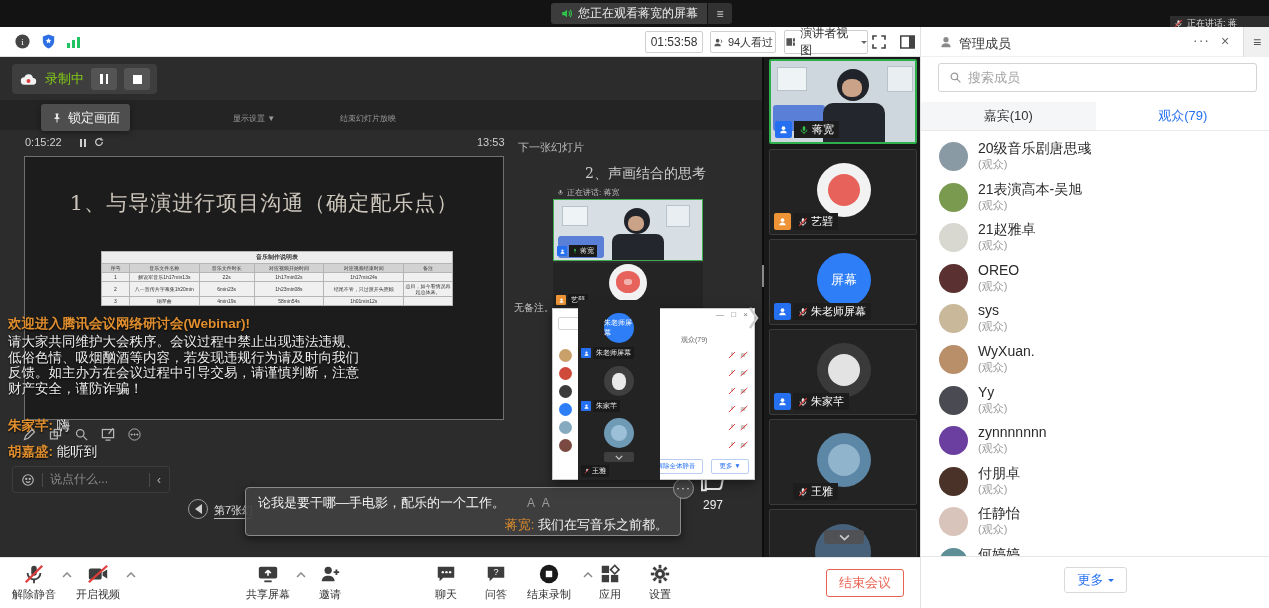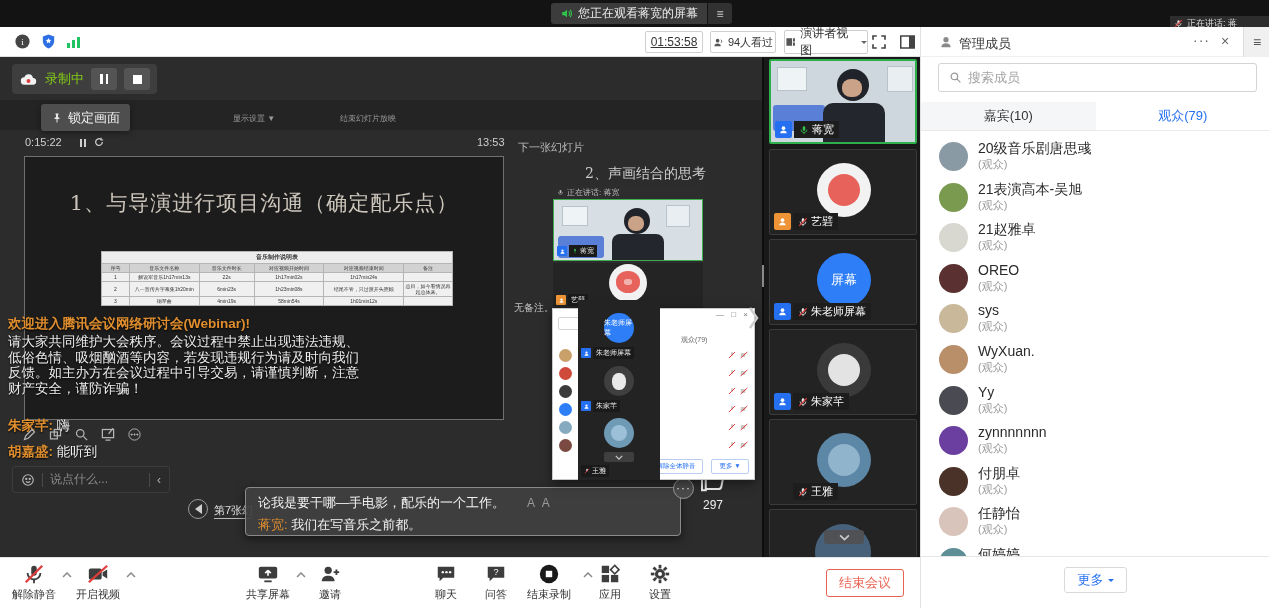--- a/index.html
+++ b/index.html
@@ -15,21 +15,21 @@
   .wb-main { background:#3c3c3c; border-radius:3px 0 0 3px; display:flex; align-items:center; gap:5px; padding:0 9px; color:#f0f0f0; font-size:12px; }
   .wb-side { background:#313131; border-radius:0 3px 3px 0; width:24px; margin-left:1px; display:flex; align-items:center; justify-content:center; color:#c9c9c9; font-size:12px; }
   .corner { left:1170px; top:16px; width:99px; height:27px; background:#f6f6f6; }
   .corner-toast { left:0; top:0; width:99px; height:14px; background:#2d2d2d; display:flex; align-items:center; gap:4px; padding:0 4px; overflow:hidden; color:#ddd; font-size:9px; white-space:nowrap; }
   .win-btn { position:absolute; top:9px; color:#555; font-size:12px; line-height:12px; cursor:default; }
 
   
   .header-bar { left:0; top:27px; width:920px; height:30px; background:#ffffff; border-bottom:1px solid #e0e0e0; }
   .hdr-ic { position:absolute; top:6px; }
   .boxed { border:1px solid #cfcfcf; border-radius:2px; background:#fff; display:flex; align-items:center; justify-content:center; }
-  .timer-box { left:645px; top:4px; width:58px; height:22px; font-size:12px; color:#333;text-decoration:underline; }
+  .timer-box { left:645px; top:4px; width:58px; height:22px; font-size:12px; color:#333; }
   .viewers-box { left:710px; top:4px; width:66px; height:22px; font-size:11px; color:#333; gap:4px; }
   .viewmode-box { left:784px; top:3px; width:84px; height:24px; font-size:12px; color:#333; gap:4px; }
   .caret-down { width:0; height:0; border:3.5px solid transparent; border-top-color:#666; margin-top:3px; }
 
   
   .main { left:0; top:57px; width:762px; height:500px; background:#2c2c2c; overflow:hidden; }
   .band { left:0; top:43px; width:762px; height:30px; background:#242424; }
   .rec-pill { left:12px; top:7px; height:30px; background:#3e3e3e; border-radius:4px; display:flex; align-items:center; gap:7px; padding:0 7px; }
   .rec-label { color:#84cc16; font-size:13px; }
   .rec-btn { width:26px; height:22px; background:#545454; border-radius:3px; display:flex; align-items:center; justify-content:center; gap:3px; }
@@ -50,21 +50,21 @@
   .anno-row { left:22px; top:370px; display:flex; gap:11px; align-items:center; }
   .chat-input { left:12px; top:409px; width:158px; height:27px; background:#2b2b2b; border:1px solid #3c3c3c; border-radius:3px; display:flex; align-items:center; gap:7px; padding:0 8px; }
   .ci-ph { color:#8a8a8a; font-size:12px; flex:1; }
   .ci-div { width:1px; height:14px; background:#4a4a4a; }
   .nav-circle { left:188px; top:442px; width:20px; height:20px; border:1.5px solid #9a9a9a; border-radius:50%; display:flex; align-items:center; justify-content:center; }
   .tri-left { width:0; height:0; border:5px solid transparent; border-right:7px solid #cfcfcf; margin-left:-5px; }
   .nav-text { left:214px; top:446px; color:#e0e0e0; font-size:11px; border-bottom:1px solid #bbb; }
   .subtitle-box { left:245px; top:430px; width:436px; height:49px; background:rgba(64,64,64,.93); border:1px solid #8a8a8a; border-radius:4px; box-shadow:0 3px 10px rgba(0,0,0,.5); padding:6px 12px; }
   .sub-l1 { color:#f2f2f2; font-size:13px; }
   .sub-faint { color:#9a9a9a; font-size:12px; margin-left:22px; }
-  .sub-l2 { margin-top:4px; font-size:13px; }
+  .sub-l2 { margin-top:4px; font-size:13px;text-align:right; }
   .sub-l2 .nm { color:#e08e2e; }
   .sub-l2 .tx { color:#f2f2f2; }
   .dots-btn { left:673px; top:421px; width:21px; height:21px; border-radius:50%; background:#4a4a4a; border:1px solid #9a9a9a; color:#eee; font-size:12px; line-height:18px; text-align:center; letter-spacing:1px; }
   .likes { left:703px; top:441px; color:#f0f0f0; font-size:12px; }
   .next-title { left:585px; top:108px; color:#ccc; font-size:14px; }
   .notes-txt { left:514px; top:244px; color:#c5c5c5; font-size:10px; z-index:4; }
 
   
   .iw-head { left:553px; top:129px; width:150px; height:13px; background:#2d2d2d; display:flex; align-items:center; gap:3px; padding:0 4px; color:#bbb; font-size:8px; z-index:5; }
   .iw-video { left:553px; top:142px; width:150px; height:62px; background:#d8dfe4; border:1.5px solid #3fae4e; overflow:hidden; z-index:5; }

